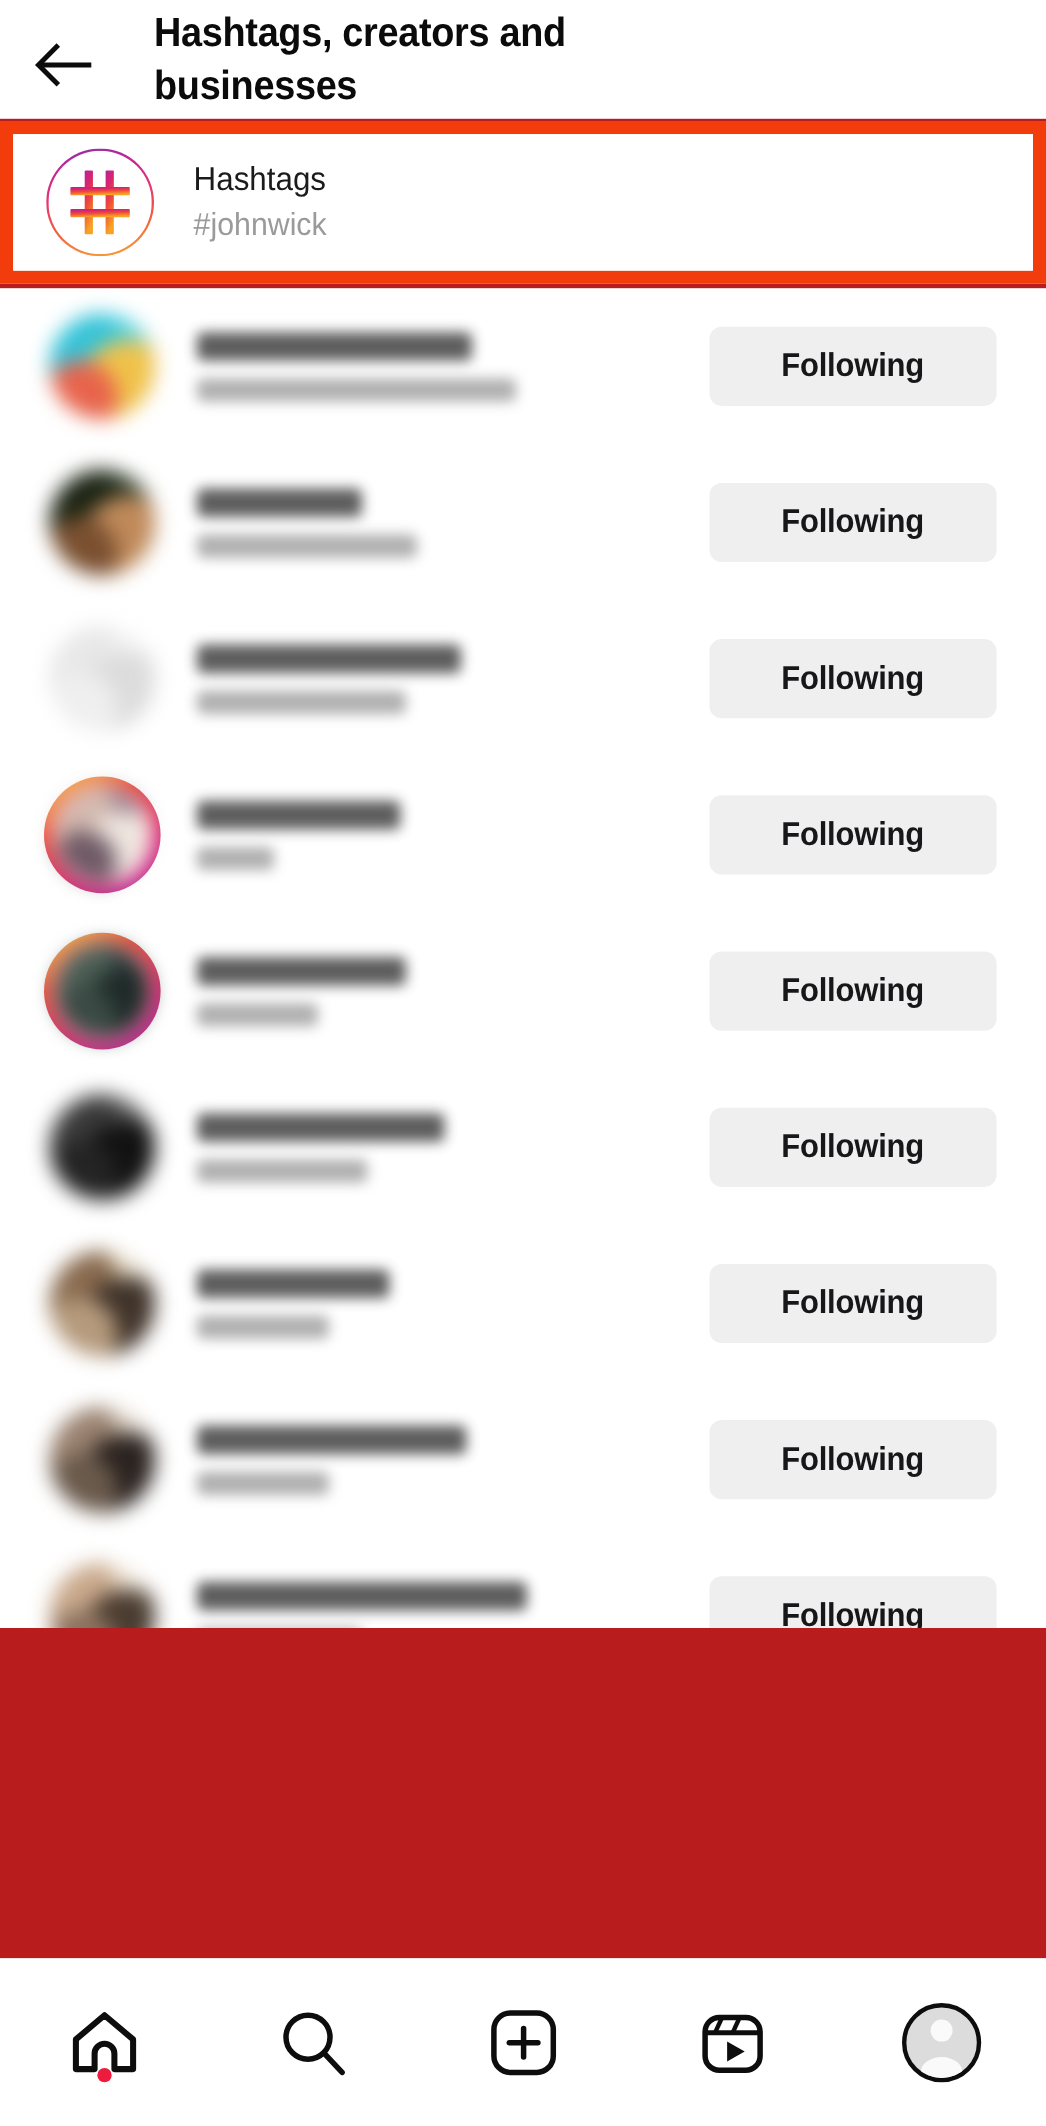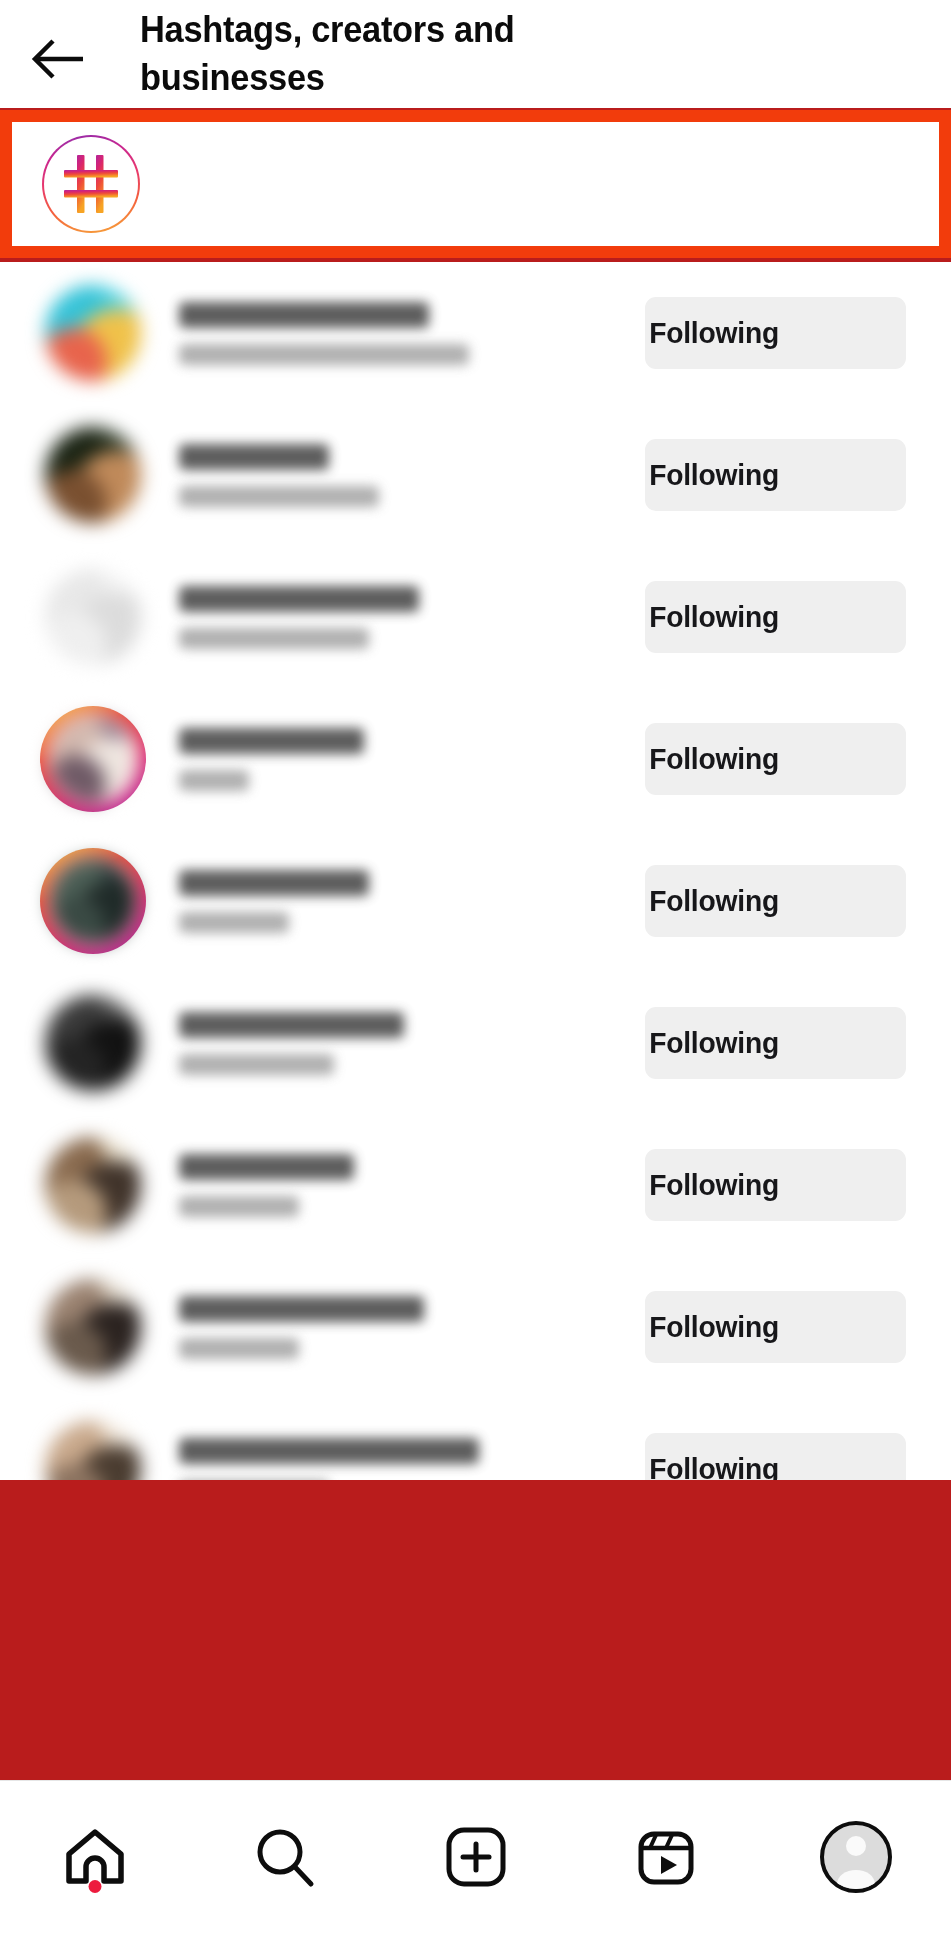--- a/index.html
+++ b/index.html
@@ -188,21 +188,21 @@
   }
   .follow-btn {
     position: absolute;
     left: 645px;
     width: 261px;
     height: 72px;
     background: #EFEFEF;
     border-radius: 11px;
     display: flex;
     align-items: center;
-    justify-content: flex-start;
+    justify-content: center;
     border: none;
     cursor: pointer;
     padding: 0;
   }
   .follow-btn span {
     font-size: 30px;
     font-weight: 700;
     color: #17171a;
     font-family: "Liberation Sans", sans-serif;
     letter-spacing: -0.2px;
@@ -297,20 +297,24 @@
             </linearGradient>
           </defs>
           <g fill="url(#hg)">
             <rect x="14" y="2" width="7.5" height="58" rx="1"></rect>
             <rect x="33" y="2" width="7.5" height="58" rx="1"></rect>
             <rect x="1" y="17" width="54" height="7.5" rx="1"></rect>
             <rect x="1" y="37" width="54" height="7.5" rx="1"></rect>
           </g>
         </svg>
       </div>
+      <div class="hash-texts">
+        <div class="hash-title">Hashtags</div>
+        <div class="hash-sub">#johnwick</div>
+      </div>
     </div>
   </div>
 
   <div class="user-list">
       <div class="user-row" style="top: 0px;">
         <div class="avatar-wrap">
           <div class="avatar-img" style="background: rgb(79, 209, 224);">
             <i style="left: -20%; top: -10%; width: 85%; height: 80%; background: rgb(53, 195, 216);"></i>
             <i style="left: 30%; top: 25%; width: 90%; height: 85%; background: rgb(240, 194, 74);"></i>
             <i style="left: -5%; top: 45%; width: 70%; height: 70%; background: rgb(232, 100, 76);"></i>

